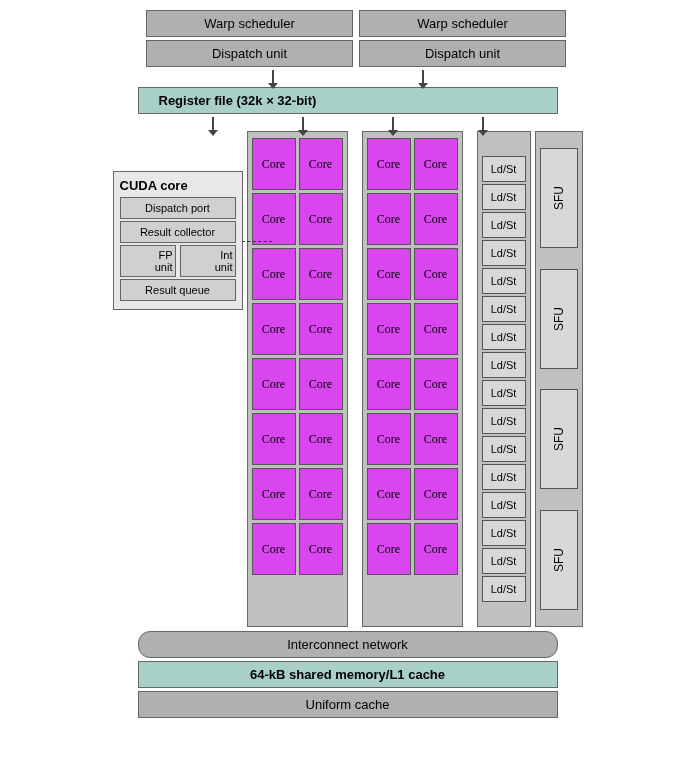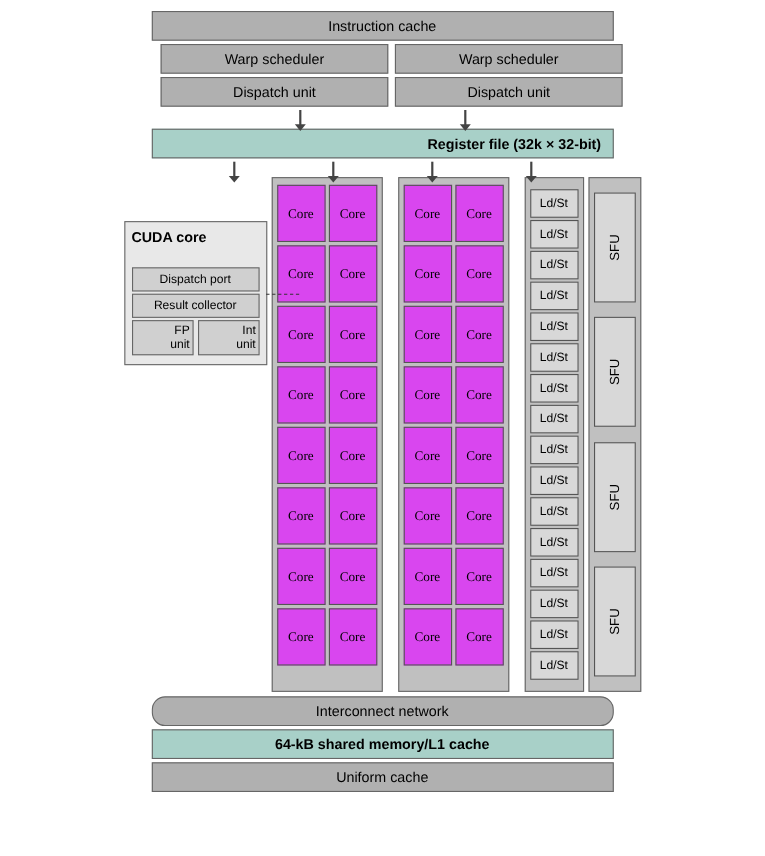--- a/index.html
+++ b/index.html
@@ -18,22 +18,22 @@
       width: 675px;
       position: relative;
       display: flex;
       flex-direction: column;
       align-items: center;
     }
 
     .box-teal {
       background: #a8d0c8;
       border: 1px solid #666;
-      text-align: right;
-      padding: 5px 10px;
+      text-align: left;
+      padding: 5px 20px;
     }
 
     .box-gray {
       background: #b0b0b0;
       border: 1px solid #666;
       text-align: center;
       padding: 5px 10px;
     }
 
     .instruction-cache {
@@ -91,21 +91,21 @@
       border: 1px solid #666;
       background: #e8e8e8;
       padding: 6px;
       width: 130px;
       margin-top: 30px;
       position: relative;
     }
     .cuda-core-title {
       font-weight: bold;
       font-size: 13px;
-      margin-bottom: 20px;
+      margin-bottom: 4px;
     }
     .cuda-inner-box {
       border: 1px solid #666;
       background: #d0d0d0;
       text-align: center;
       padding: 4px 4px;
       font-size: 11px;
       margin-bottom: 2px;
     }
     .cuda-fp-int {
@@ -153,21 +153,21 @@
       align-items: center;
       justify-content: center;
       font-size: 12px;
       font-family: Liberation Serif, serif;
     }
 
     
     .ldst-column {
       border: 1px solid #666;
       background: #c0c0c0;
-      padding: 10px 4px;
+      padding: 24px 4px;
       display: flex;
       flex-direction: column;
       gap: 2px;
       align-items: center;
     }
 
     .ldst-cell {
       border: 1px solid #555;
       background: #d8d8d8;
       width: 44px;
@@ -245,23 +245,20 @@
       width: 100%;
     }
   </style>
 </head>
 <body>
 
 <div class="diagram-container">
 
   <div class="full-width-wrap">
     <div style="width:420px; display:flex; flex-direction:column; align-items:center; gap:3px;">
-      <div class="box-gray instruction-cache">
-        <span>Instruction cache</span>
-      </div>
       <div class="warp-dispatch-row" style="width:420px;">
         <div class="warp-dispatch-col">
           <div class="box-gray">
             <span>Warp scheduler</span>
           </div>
           <div class="box-gray">
             <span>Dispatch unit</span>
           </div>
         </div>
         <div class="warp-dispatch-col">
@@ -306,20 +303,23 @@
         </div>
         <div class="cuda-fp-int">
           <div>
             <span style="white-space:pre;">FP
 unit</span>
           </div>
           <div>
             <span style="white-space:pre;">Int
 unit</span>
           </div>
+        </div>
+        <div class="cuda-inner-box">
+          <span>Result queue</span>
         </div>
 
         <div class="dashed-connector"></div>
       </div>
     </div>
 
     <div class="cores-area">
 
       <div class="core-column">
         <div class="core-pair">

